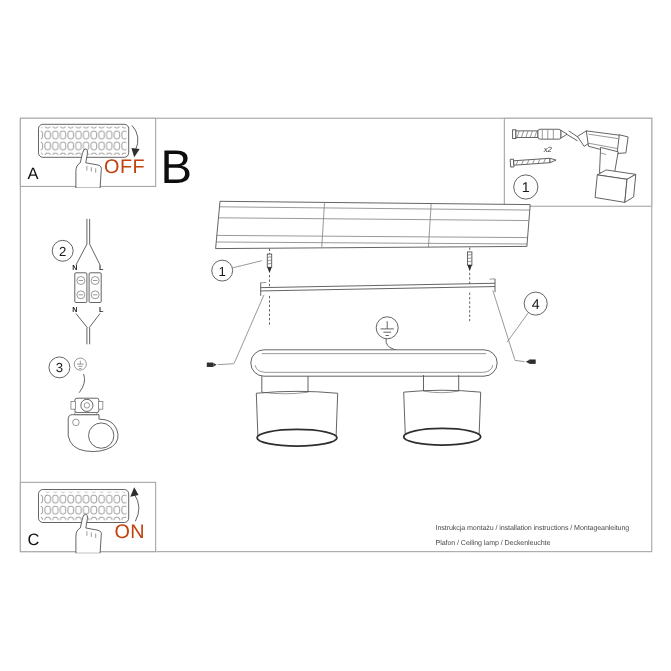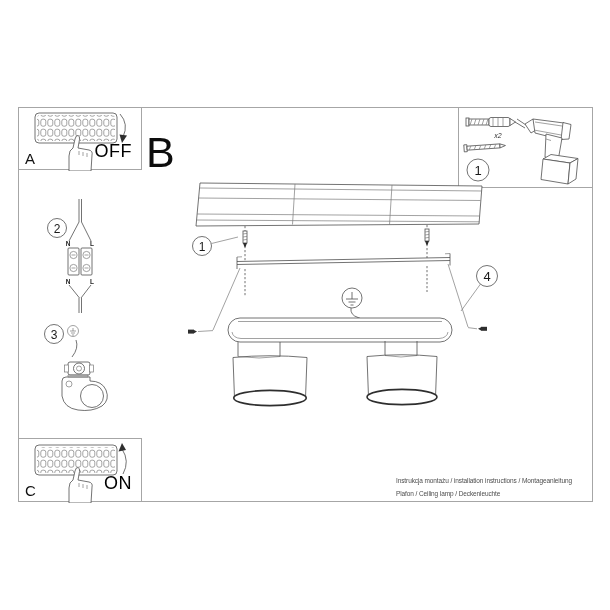--- a/index.html
+++ b/index.html
@@ -5,21 +5,21 @@
   html,body{margin:0;padding:0;}
   body{width:610px;height:610px;background:#ffffff;position:relative;overflow:hidden;
        font-family:"Liberation Sans",sans-serif;color:#111;}
   .abs{position:absolute;}
   .frame{left:18px;top:107px;width:575px;height:395px;border:1px solid #a6a6a6;box-sizing:border-box;background:#fff;}
   .panel{border:1px solid #a6a6a6;box-sizing:border-box;background:#fff;}
   .panel-a{left:18px;top:107px;width:124px;height:63px;}
   .panel-c{left:18px;top:438px;width:124px;height:64px;}
   .panel-tools{left:458px;top:107px;width:135px;height:81px;}
   .corner-label{position:absolute;left:6px;bottom:2px;font-size:15px;color:#111;}
-  .state-label{position:absolute;right:9px;bottom:7px;font-size:18px;color:#000000;letter-spacing:.5px;}
+  .state-label{position:absolute;right:9px;bottom:7px;font-size:18px;color:#c2410c;letter-spacing:.5px;}
   .big-b{left:146px;top:131px;font-size:43px;color:#0d0d0d;line-height:1;}
   .footer{left:396px;top:475px;font-size:6.5px;letter-spacing:-0.1px;color:#4d4d4d;line-height:12.5px;white-space:nowrap;}
   svg{display:block;}
   .ln{stroke:#4f4f4f;stroke-width:.8;fill:none;}
   .ln-light{stroke:#7a7a7a;stroke-width:.7;fill:none;}
   .fillw{fill:#fff;}
   .dash{stroke:#4f4f4f;stroke-width:.8;fill:none;stroke-dasharray:2.2 1.8;}
   .bold-ln{stroke:#2e2e2e;stroke-width:1.6;fill:#fff;}
   .solid{fill:#2e2e2e;stroke:none;}
   .num{font-family:"Liberation Sans",sans-serif;font-size:13px;fill:#1a1a1a;text-anchor:middle;}

